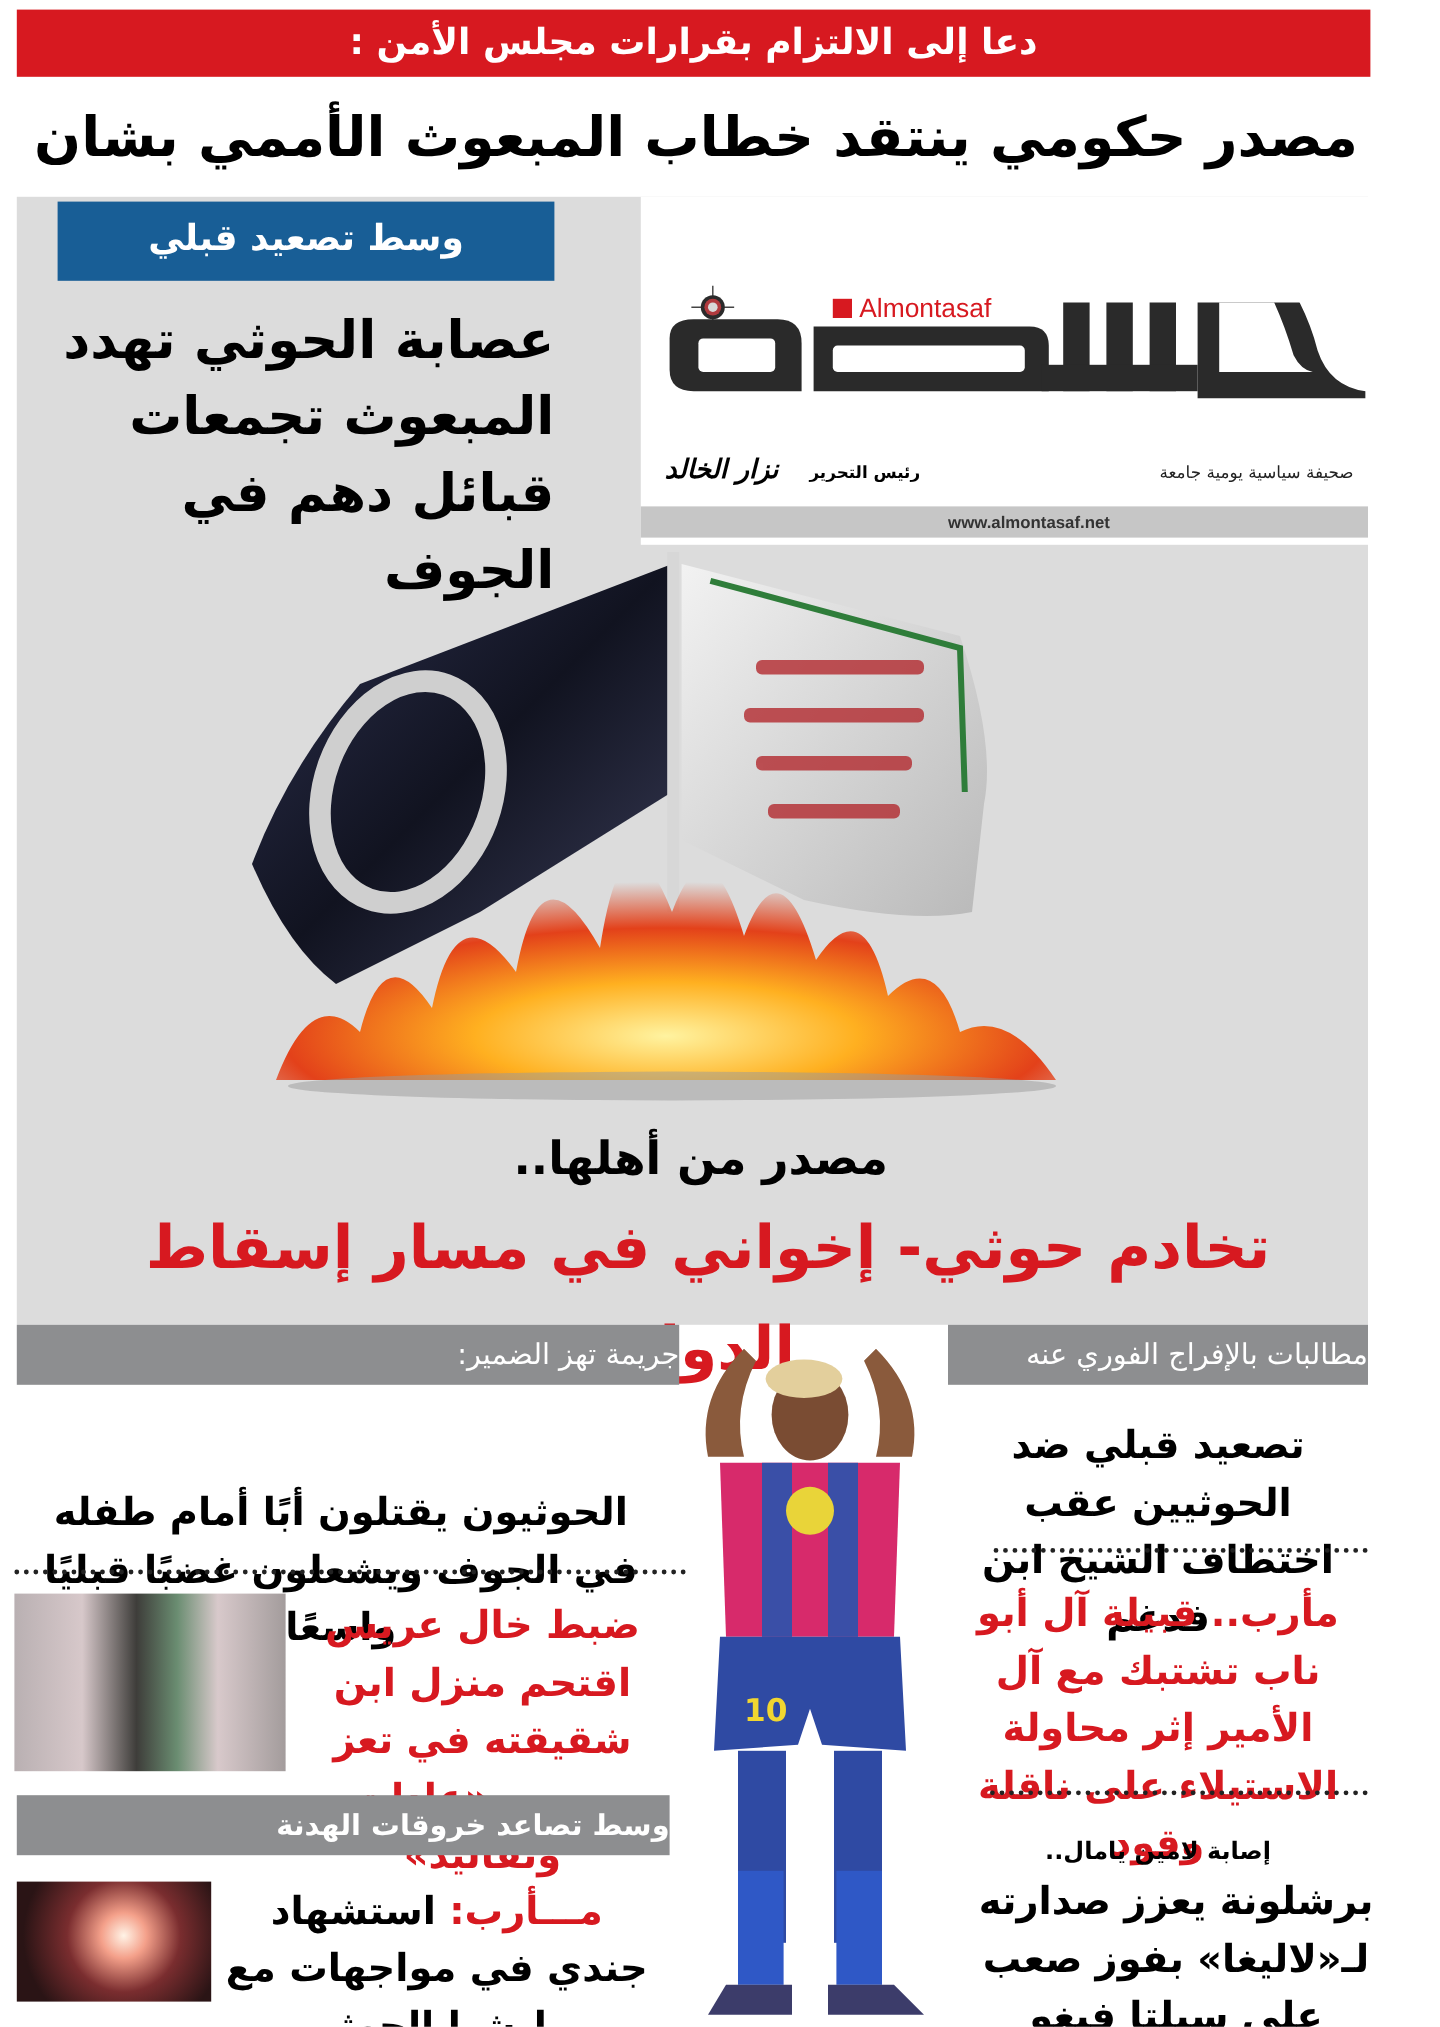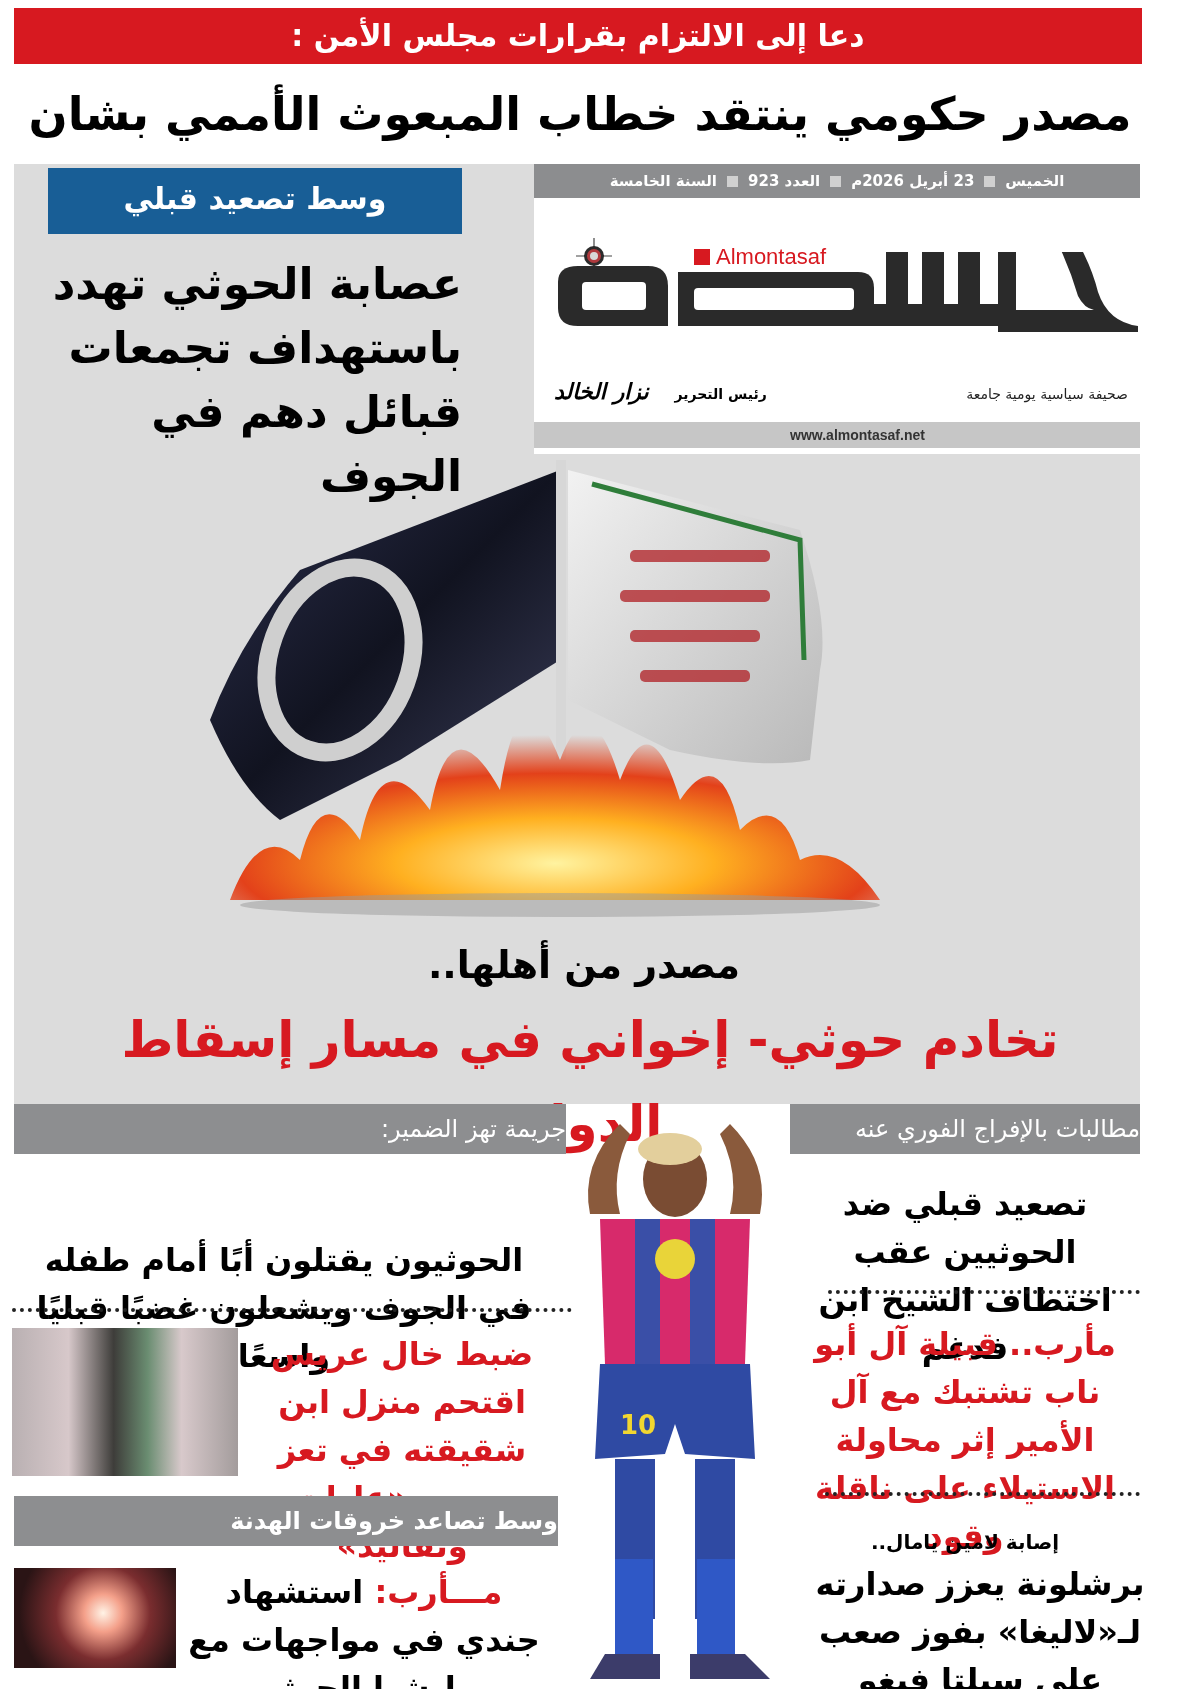--- a/index.html
+++ b/index.html
@@ -73,23 +73,20 @@
 </style>
 </head>
 <body>
 
 <div id="kicker" class="abs rtl">دعا إلى الالتزام بقرارات مجلس الأمن :</div>
 <div id="top-headline" class="abs rtl">مصدر حكومي ينتقد خطاب المبعوث الأممي بشان توصيف جماعة الحوثي</div>
 
 <div id="hero-panel" class="abs"></div>
 
 <div id="masthead" class="abs">
-  <div id="issue-bar" class="abs rtl">
-    <span>الخميس</span><span class="sep"></span><span>23 أبريل 2026م</span><span class="sep"></span><span>العدد 923</span><span class="sep"></span><span>السنة الخامسة</span>
-  </div>
 
   <svg id="target-icon" class="abs" viewBox="0 0 36 36">
     <line x1="18" y1="0" x2="18" y2="36" stroke="#444" stroke-width="1.2"></line>
     <line x1="0" y1="18" x2="36" y2="18" stroke="#444" stroke-width="1.2"></line>
     <circle cx="18" cy="18" r="10" fill="#2b2b2b"></circle>
     <circle cx="18" cy="18" r="7" fill="#b03a3e"></circle>
     <circle cx="18" cy="18" r="4" fill="#d8d8d8"></circle>
   </svg>
 
   <div id="logo-latin" class="abs"><span class="sq"></span><span>Almontasaf</span></div>
@@ -110,21 +107,21 @@
 
   <div id="editor" class="abs rtl">
     <span>رئيس التحرير</span>
     <span class="sig">نزار الخالد</span>
   </div>
   <div id="tagline" class="abs rtl">صحيفة سياسية يومية جامعة</div>
   <div id="website-bar" class="abs">www.almontasaf.net</div>
 </div>
 
 <div id="blue-label" class="abs rtl">وسط تصعيد قبلي</div>
-<div id="lead-headline" class="abs rtl">عصابة الحوثي تهدد باستهداف تجمعات قبائل دهم في الجوف</div>
+<div id="lead-headline" class="abs rtl">عصابة الحوثي تهدد المبعوث تجمعات قبائل دهم في الجوف</div>
 
 <svg id="hero-image" class="abs" viewBox="0 0 700 460">
   <defs>
     <linearGradient id="flagDark" x1="0" y1="0" x2="1" y2="1">
       <stop offset="0" stop-color="#2d3150"></stop>
         <stop offset="0.5" stop-color="#111320"></stop>
         <stop offset="1" stop-color="#3b3e5a"></stop>
     </linearGradient>
     <linearGradient id="flagWhite" x1="0" y1="0" x2="1" y2="1">
       <stop offset="0" stop-color="#f2f2f2"></stop>

